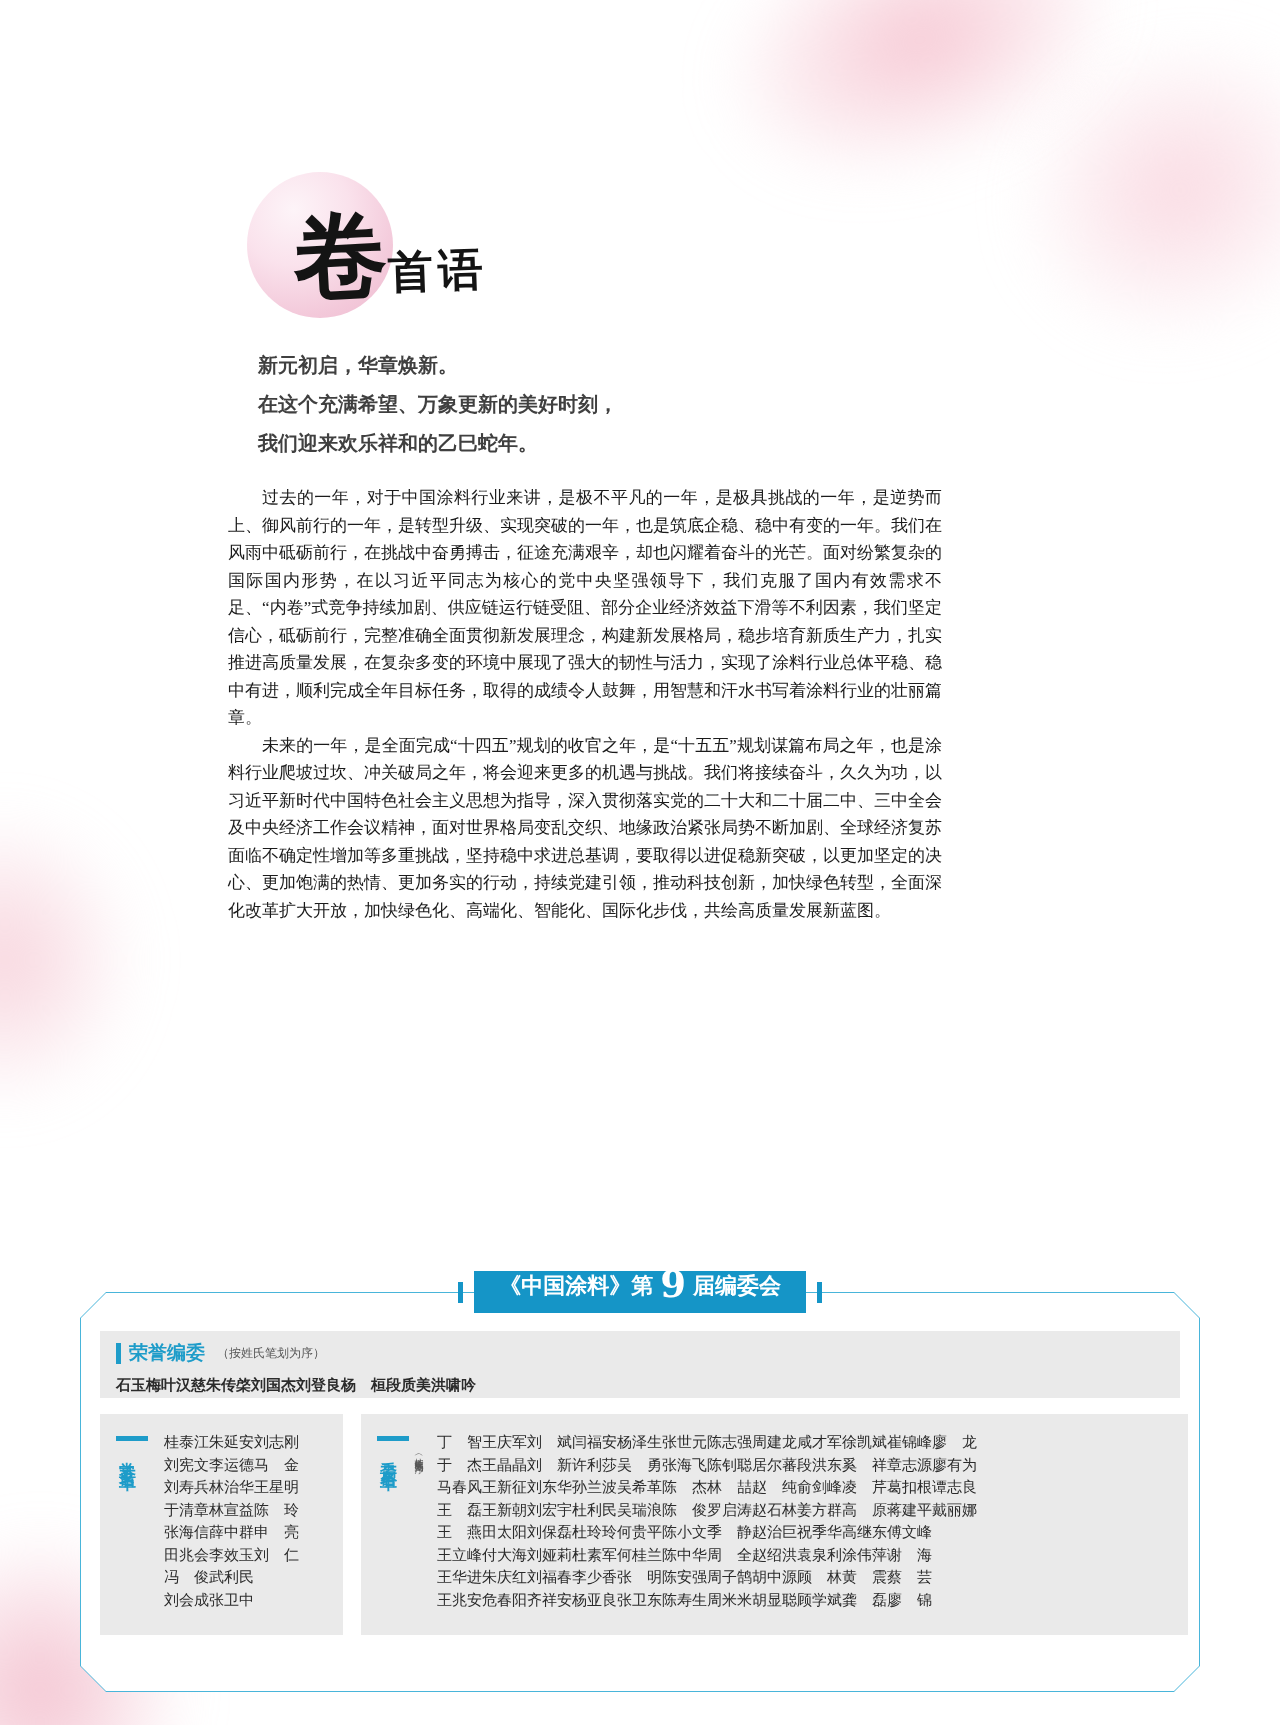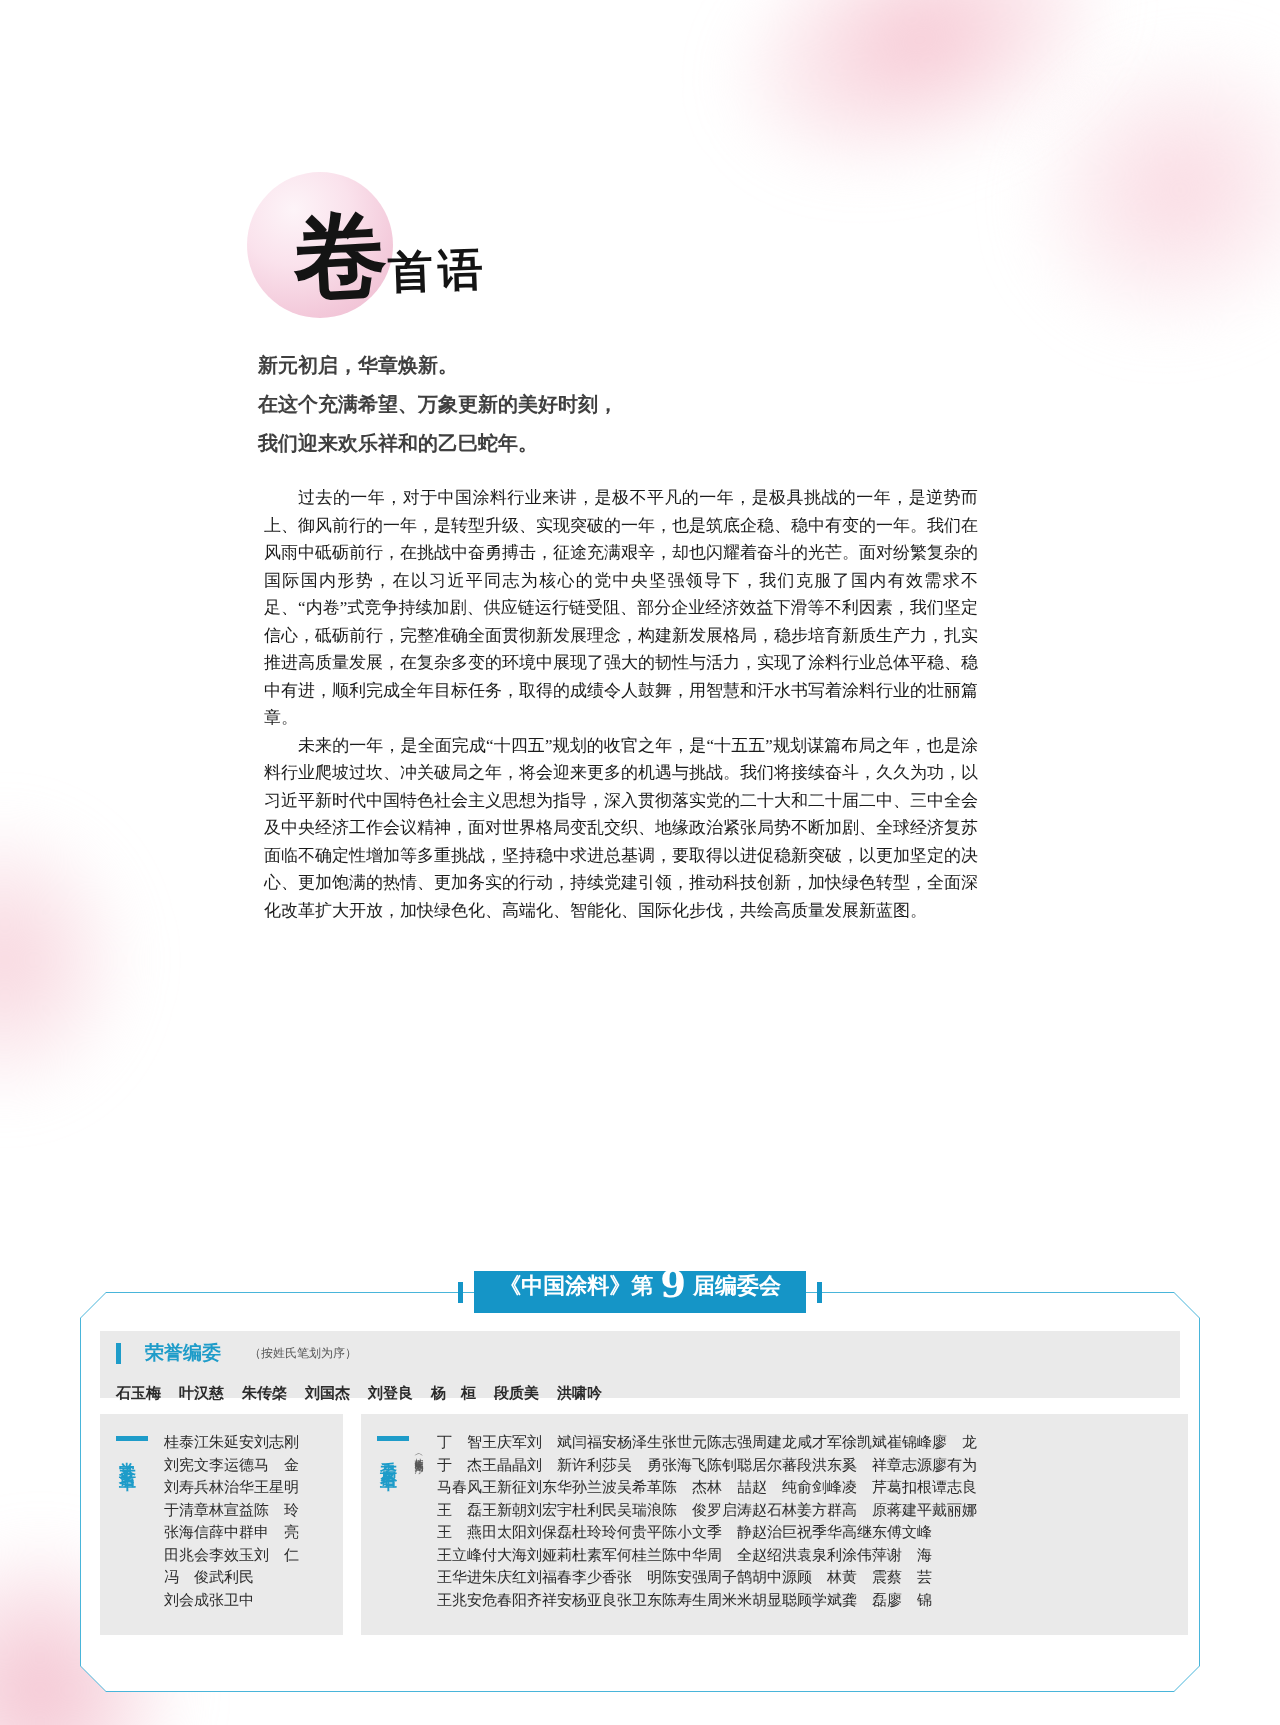--- a/index.html
+++ b/index.html
@@ -25,21 +25,21 @@
     font-weight:bold; font-size:94px; line-height:1; color:#141414; transform:rotate(-3deg);}
   .title-sub {position:absolute; left:388px; top:248px; z-index:2; font-family:"DejaVu Serif",serif;
     font-weight:bold; font-size:45px; line-height:1; color:#141414; letter-spacing:5px; transform:rotate(-2deg);}
 
   
   .intro {position:absolute; left:258px; top:346px; z-index:1; font-size:20px; font-weight:bold;
     line-height:39px; color:#404040;}
 
   
   .body-text {position:absolute; left:228px; top:484px; width:714px; z-index:1;
-    font-size:17px; line-height:27.5px; text-align:justify; color:#1b1b1b;margin-left:36px;}
+    font-size:17px; line-height:27.5px; text-align:justify; color:#1b1b1b;}
   .body-text p {margin:0; text-indent:2em;}
 
   
   .c-box {position:absolute; left:80px; top:1292px; width:1120px; height:400px; z-index:1;}
   .c-border {position:absolute; inset:0; background:#49b5da;
     clip-path:polygon(26px 0, calc(100% - 26px) 0, 100% 26px, 100% calc(100% - 26px),
       calc(100% - 26px) 100%, 26px 100%, 0 calc(100% - 26px), 0 26px);}
   .c-inner {position:absolute; inset:1px; background:#ffffff;
     clip-path:polygon(25px 0, calc(100% - 25px) 0, 100% 25px, 100% calc(100% - 25px),
       calc(100% - 25px) 100%, 25px 100%, 0 calc(100% - 25px), 0 25px);}
@@ -47,25 +47,25 @@
   .banner {position:absolute; left:50%; top:-21px; transform:translateX(-50%); width:332px; height:42px;
     background:#1595c7; color:#ffffff; z-index:3; display:flex; align-items:flex-start; justify-content:center;
     gap:7px; font-family:"Liberation Sans","DejaVu Sans",sans-serif; font-weight:bold; font-size:22px;}
   .banner .num {font-family:"DejaVu Serif",serif; font-size:37px; font-weight:bold; line-height:1; margin-top:-5px;}
   .tick {position:absolute; top:-10px; width:5px; height:21px; background:#1595c7; z-index:3;}
   .tick-left {left:calc(50% - 182px);}
   .tick-right {left:calc(50% + 177px);}
 
   .panel {position:absolute; background:#eaeaea;}
   .panel-honorary {left:20px; top:39px; width:1080px; height:67px; padding:9px 0 0 16px; box-sizing:border-box;}
-  .hon-header {display:flex; align-items:center; gap:24px;}
+  .hon-header {display:flex; align-items:center; gap:8px;}
   .hon-bar {width:5px; height:21px; background:#1e9cc9;}
   .hon-label {color:#1e9cc9; font-size:19px; font-weight:bold; font-family:"Liberation Sans",sans-serif;}
   .hon-note {font-size:12px; color:#555; margin-left:4px;}
-  .hon-names {display:flex; gap:18px; margin-top:20px; font-size:16.5px; font-weight:bold; color:#222;}
+  .hon-names {display:flex; margin-top:12px; font-size:16.5px; font-weight:bold; color:#222;}
 
   .panel-standing {left:20px; top:122px; width:243px; height:221px; box-sizing:border-box; display:flex;}
   .panel-members {left:273px; top:122px; width:827px; height:221px; box-sizing:border-box; display:flex;margin-left:8px;}
   .vlabel-wrap {padding:22px 0 0 16px; display:flex;}
   .vlabel-col {display:flex; flex-direction:column; align-items:flex-start;}
   .vbar {width:32px; height:5px; background:#1e9cc9; margin-bottom:7px;}
   .vlabel {writing-mode:vertical-lr; font-size:17px; color:#1e9cc9; font-weight:bold;
     font-family:"Liberation Sans",sans-serif; letter-spacing:4px;}
   .vnote {writing-mode:vertical-lr; font-size:9px; color:#555; margin:14px 0 0 3px; letter-spacing:1px;}
   .names-grid {flex:1; display:flex; align-items:flex-start;}

